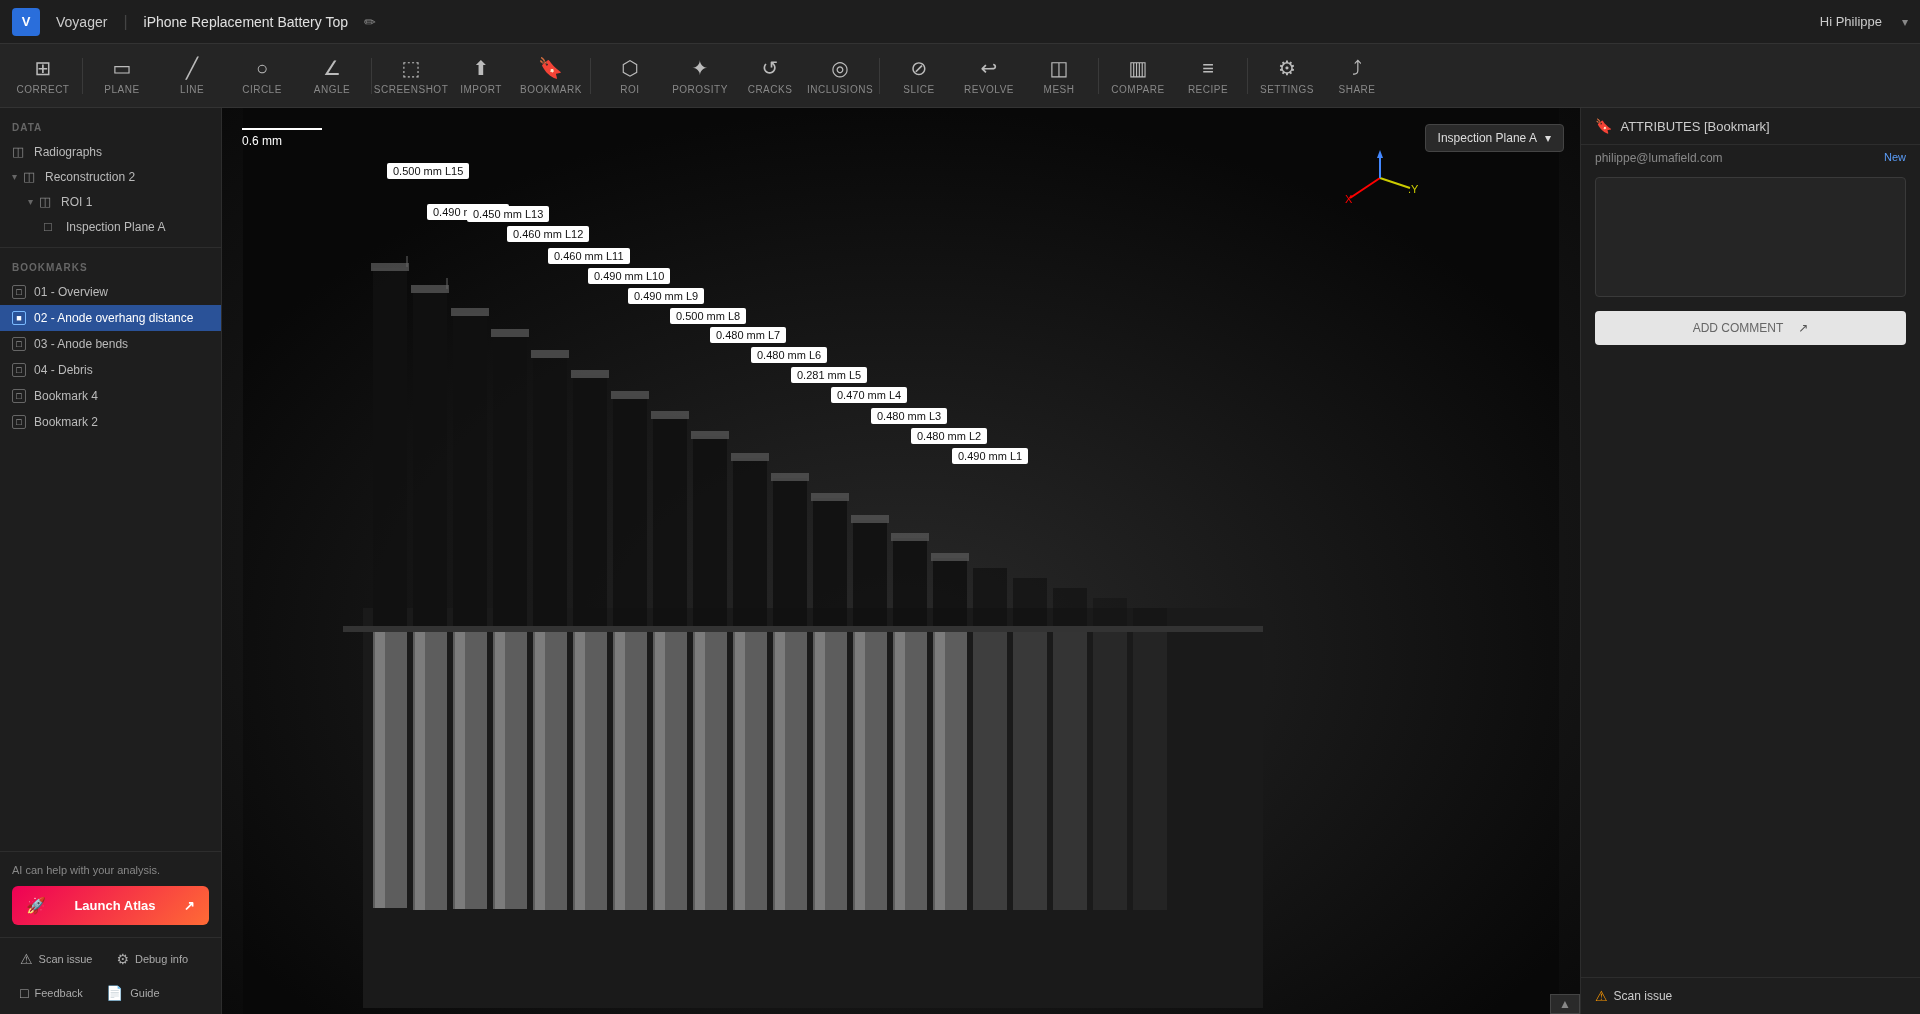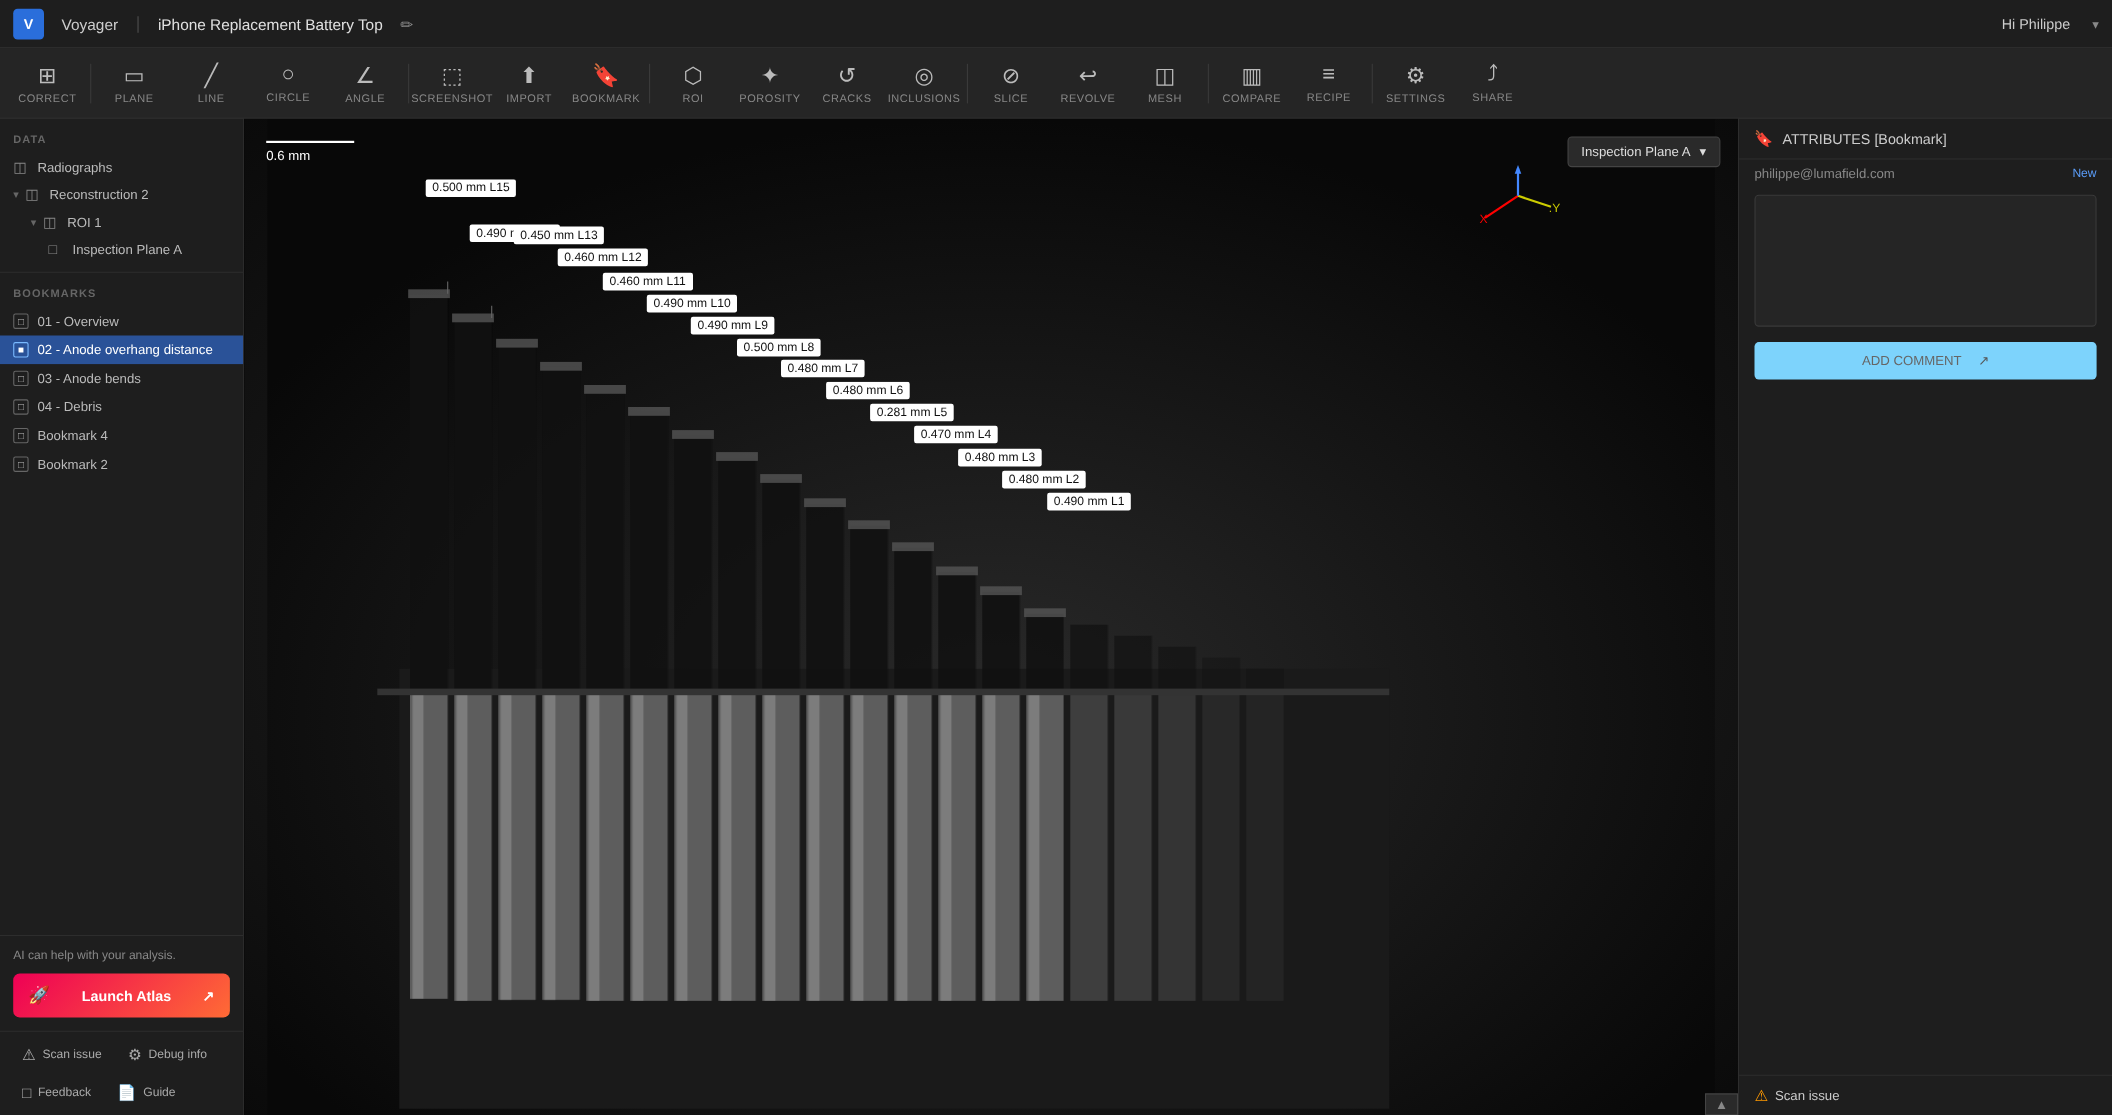--- a/index.html
+++ b/index.html
@@ -41,21 +41,21 @@
 
     #ai-section { margin-top: auto; padding: 12px; border-top: 1px solid #2d2d2d; }
     #ai-hint { font-size: 11px; color: #888; margin-bottom: 10px; }
     #launch-atlas-btn { display: flex; align-items: center; justify-content: space-between; background: linear-gradient(135deg, #e05, #ff6b35); border-radius: 6px; padding: 10px 14px; cursor: pointer; color: white; font-size: 13px; font-weight: 600; }
 
     #bottom-bar { padding: 8px 12px; border-top: 1px solid #2d2d2d; display: flex; align-items: center; gap: 8px; flex-wrap: wrap; }
     .bottom-btn { display: flex; align-items: center; gap: 6px; padding: 5px 8px; cursor: pointer; color: #aaa; font-size: 11px; border-radius: 3px; }
     .bottom-btn .bb-icon { font-size: 14px; }
 
     
-    #viewport { flex: 1; background: #000000; position: relative; overflow: hidden; }
+    #viewport { flex: 1; background: #4c1d95; position: relative; overflow: hidden; }
 
     
     #scale-bar { position: absolute; top: 20px; left: 20px; color: white; font-size: 12px; }
     #scale-line { width: 80px; height: 2px; background: white; margin-bottom: 4px; }
 
     
     #inspection-plane-selector { position: absolute; top: 16px; right: 16px; background: #2a2a2a; border: 1px solid #444; border-radius: 4px; padding: 6px 12px; display: flex; align-items: center; gap: 8px; cursor: pointer; color: #ddd; font-size: 12px; }
 
     
     #axis-indicator { position: absolute; top: 40px; right: 160px; width: 80px; height: 60px; }
@@ -65,25 +65,25 @@
 
     
     #battery-bg { position: absolute; top: 0; left: 0; width: 100%; height: 100%; background: radial-gradient(ellipse at center, #2a2a2a 0%, #0a0a0a 100%); }
 
     
     #right-panel { width: 340px; background: #1e1e1e; border-left: 1px solid #2d2d2d; display: flex; flex-direction: column; flex-shrink: 0; }
     #right-panel-header { display: flex; align-items: center; padding: 10px 14px; border-bottom: 1px solid #2d2d2d; gap: 8px; }
     #panel-bookmark-icon { font-size: 14px; color: #888; }
     #panel-title { font-size: 13px; color: #ccc; font-weight: 500; }
     #comments-label { font-size: 11px; color: #888; padding: 10px 14px 6px; text-transform: uppercase; letter-spacing: 0.5px; }
-    #comment-author-row { display: flex; align-items: center; padding: 6px 14px; gap: 8px; }
+    #comment-author-row { display: flex; padding: 6px 14px; gap: 8px; }
     #comment-author { font-size: 12px; color: #888; flex: 1; }
     #comment-new-btn { font-size: 11px; color: #5a9cf8; cursor: pointer; }
     #comment-box { margin: 6px 14px; background: #252525; border: 1px solid #3a3a3a; border-radius: 4px; height: 120px; resize: none; width: calc(100% - 28px); color: #ccc; padding: 8px; font-size: 12px; }
-    #add-comment-btn { margin: 8px 14px; background: #7dd3fc; border: none; border-radius: 4px; padding: 10px; color: #666; font-size: 12px; cursor: pointer; width: calc(100% - 28px); text-align: center; display: flex; align-items: center; justify-content: center; gap: 15px; }
+    #add-comment-btn { margin: 8px 14px; background: #e5e5e5; border: none; border-radius: 4px; padding: 10px; color: #666; font-size: 12px; cursor: pointer; width: calc(100% - 28px); text-align: center; display: flex; align-items: center; justify-content: center; gap: 15px; }
     #right-bottom { margin-top: auto; border-top: 1px solid #2d2d2d; padding: 10px 14px; display: flex; align-items: center; gap: 6px; }
     #scan-issue-icon { font-size: 14px; color: #f90; }
 
     
     #viz-svg { position: absolute; top: 0; left: 0; width: 100%; height: 100%; }
   </style>
 </head>
 <body>
 
 <div id="header">

